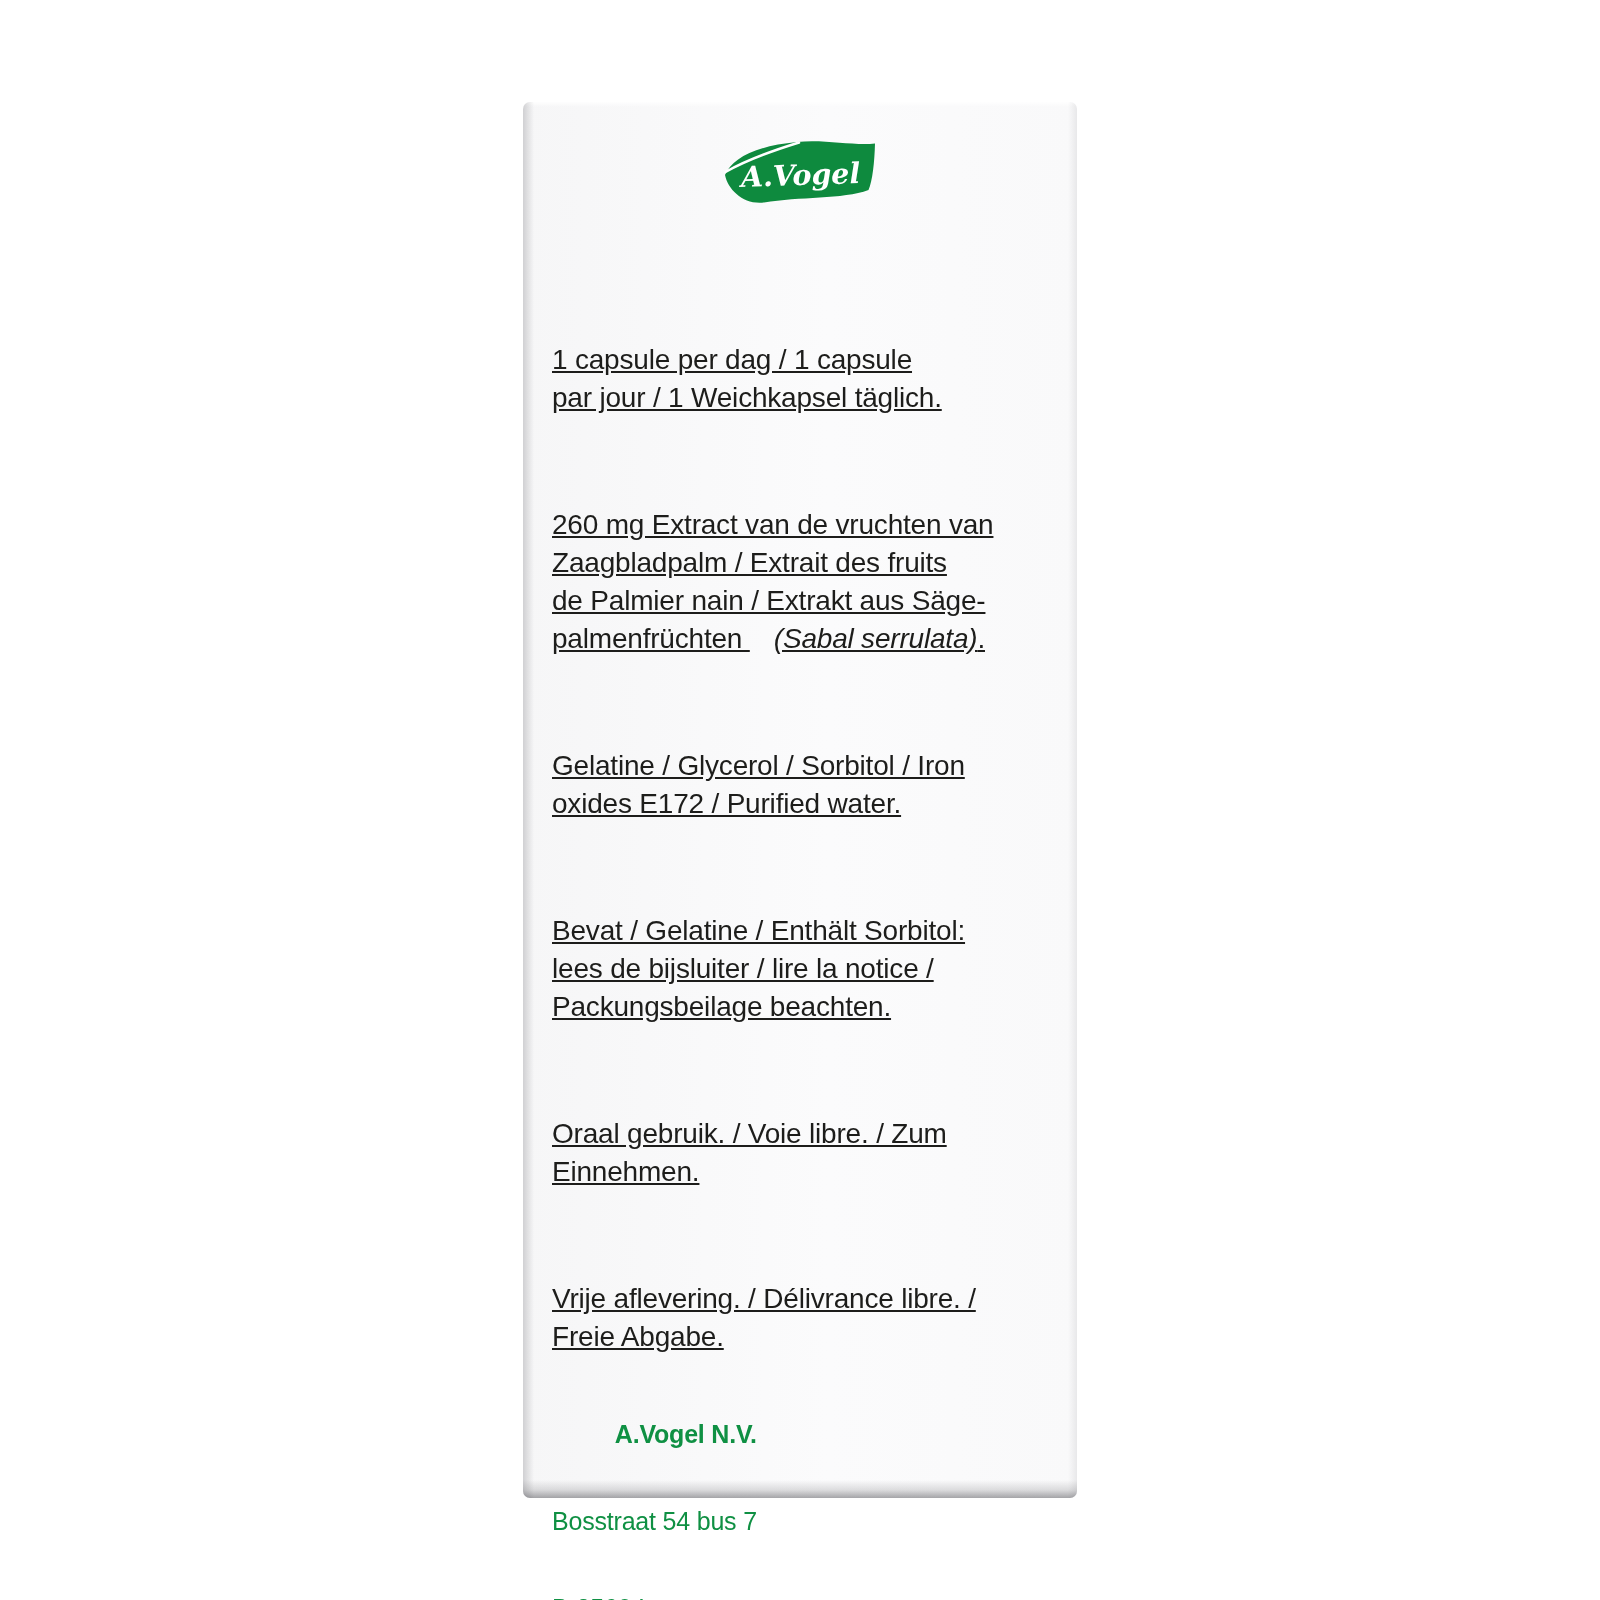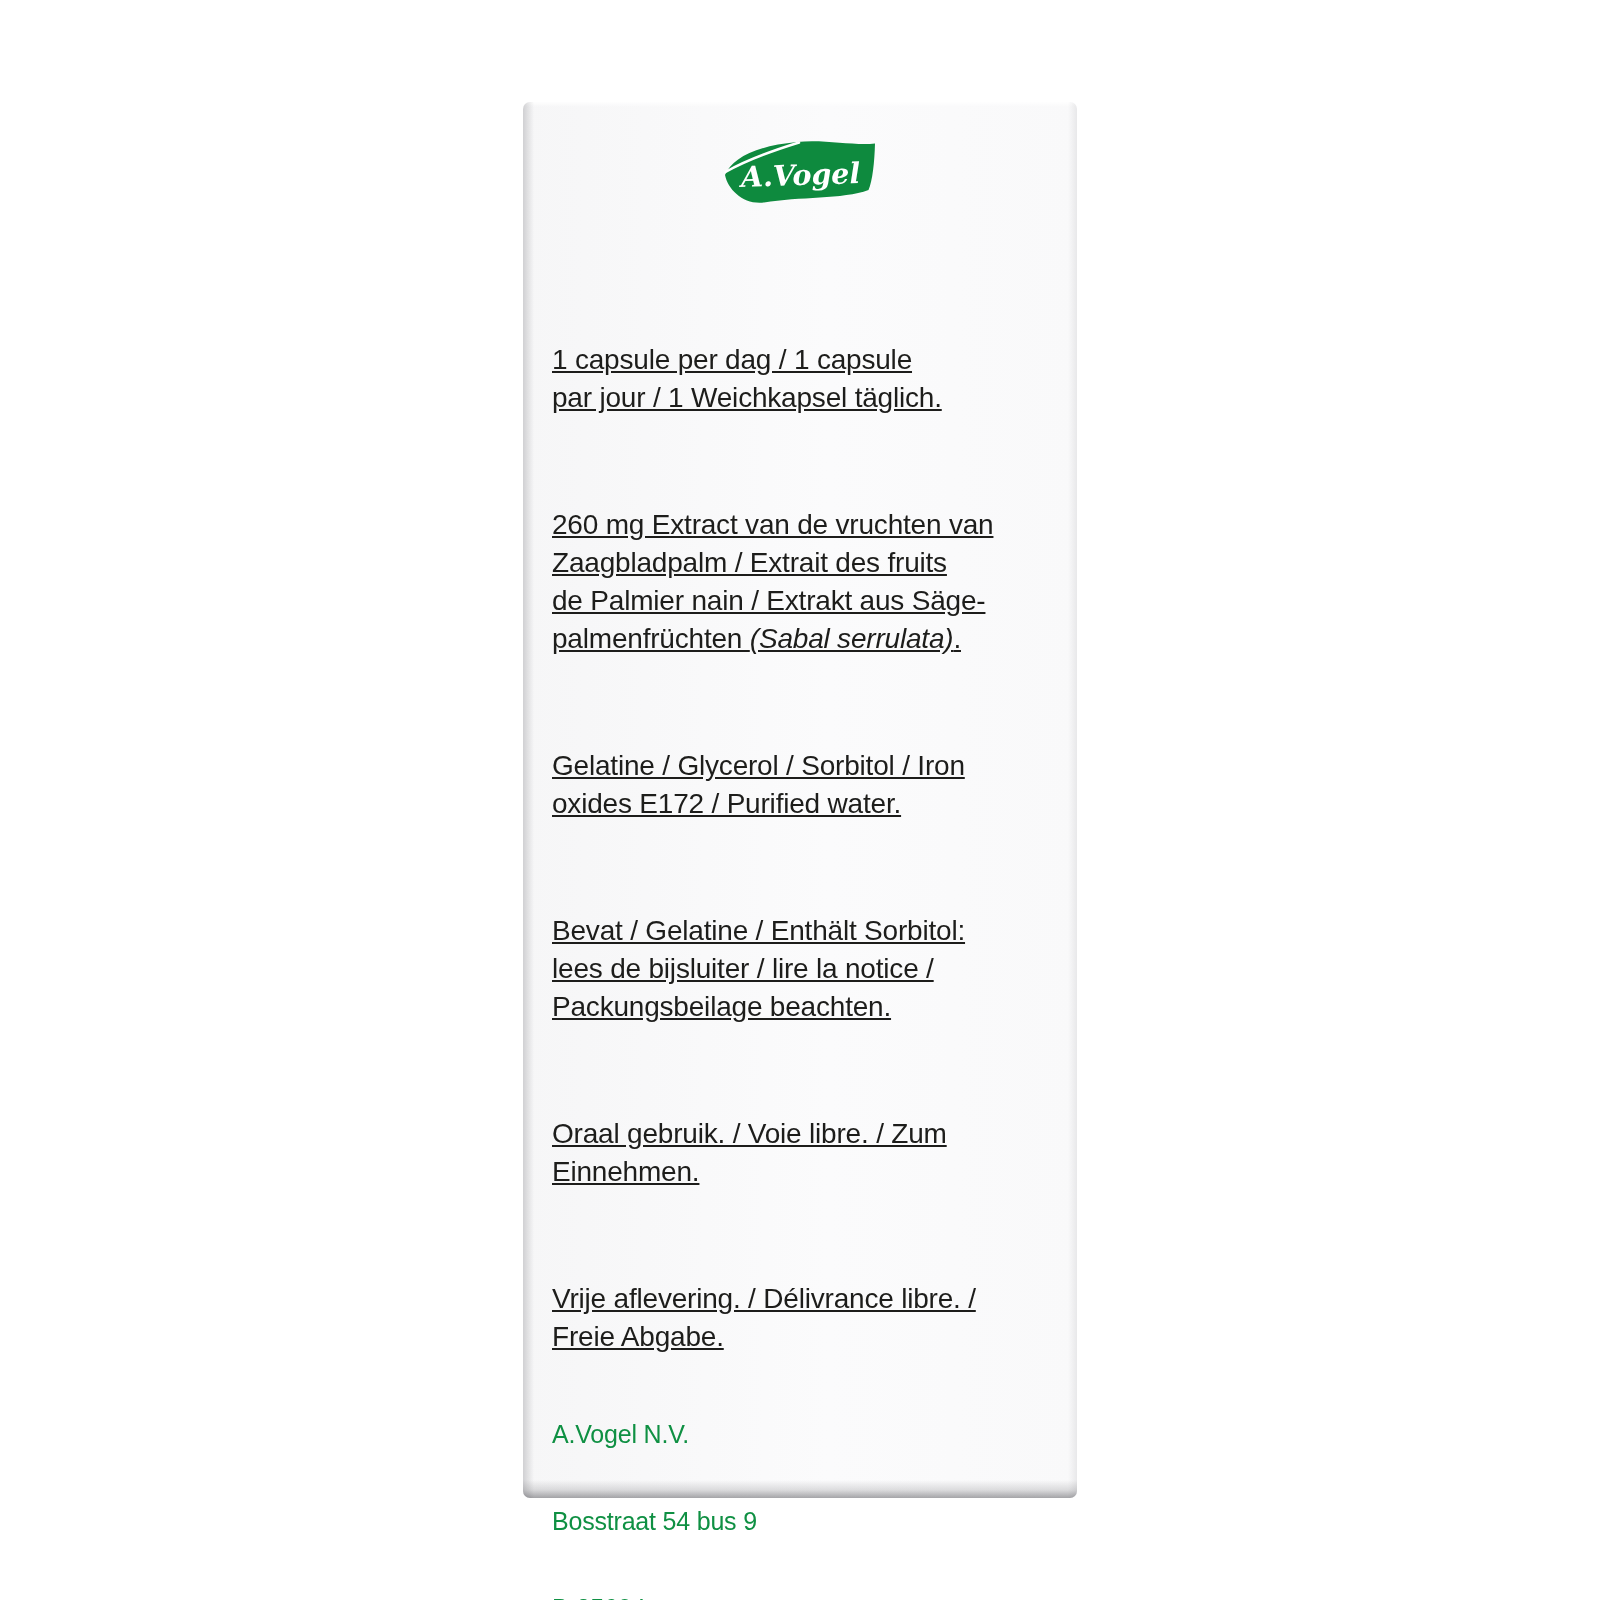--- a/index.html
+++ b/index.html
@@ -79,33 +79,33 @@
     position: absolute;
     left: 29px;
     top: 163px;
     font-size: 28px;
     line-height: 38px;
     letter-spacing: -0.2px;
     color: #1d1d1b;
     white-space: pre;
   }
   .para { margin: 0 0 13px 0; text-decoration: underline; }
-  .it { font-style: italic; }
+  .it { font-style: italic; margin-left: 24px; }
   
   .footer {
     position: absolute;
     left: 29px;
     top: 1260px;
     font-size: 25px;
     line-height: 29px;
     letter-spacing: -0.2px;
     color: #0f9043;
     white-space: pre;
   }
-  .f-bold { font-weight: normal; }
+  .f-bold { font-weight: bold; text-align: right; }
 </style>
 </head>
 <body>
 
 <div class="stage">
   <div class="panel">
 
     <div class="edge edge-top"></div>
     <div class="edge edge-left"></div>
     <div class="edge edge-right"></div>
@@ -135,18 +135,18 @@
 lees de bijsluiter / lire la notice /
 Packungsbeilage beachten.</p>
       <p class="para">Oraal gebruik. / Voie libre. / Zum
 Einnehmen.</p>
       <p class="para">Vrije aflevering. / Délivrance libre. /
 Freie Abgabe.</p>
     </div>
 
     <div class="footer">
       <div class="f-bold">A.Vogel N.V.</div>
-      <div>Bosstraat 54 bus 9</div>
+      <div>Bosstraat 54 bus 7</div>
       <div>B-3560 Lummen</div>
     </div>
 
   </div>
 </div>
 
 </body></html>

